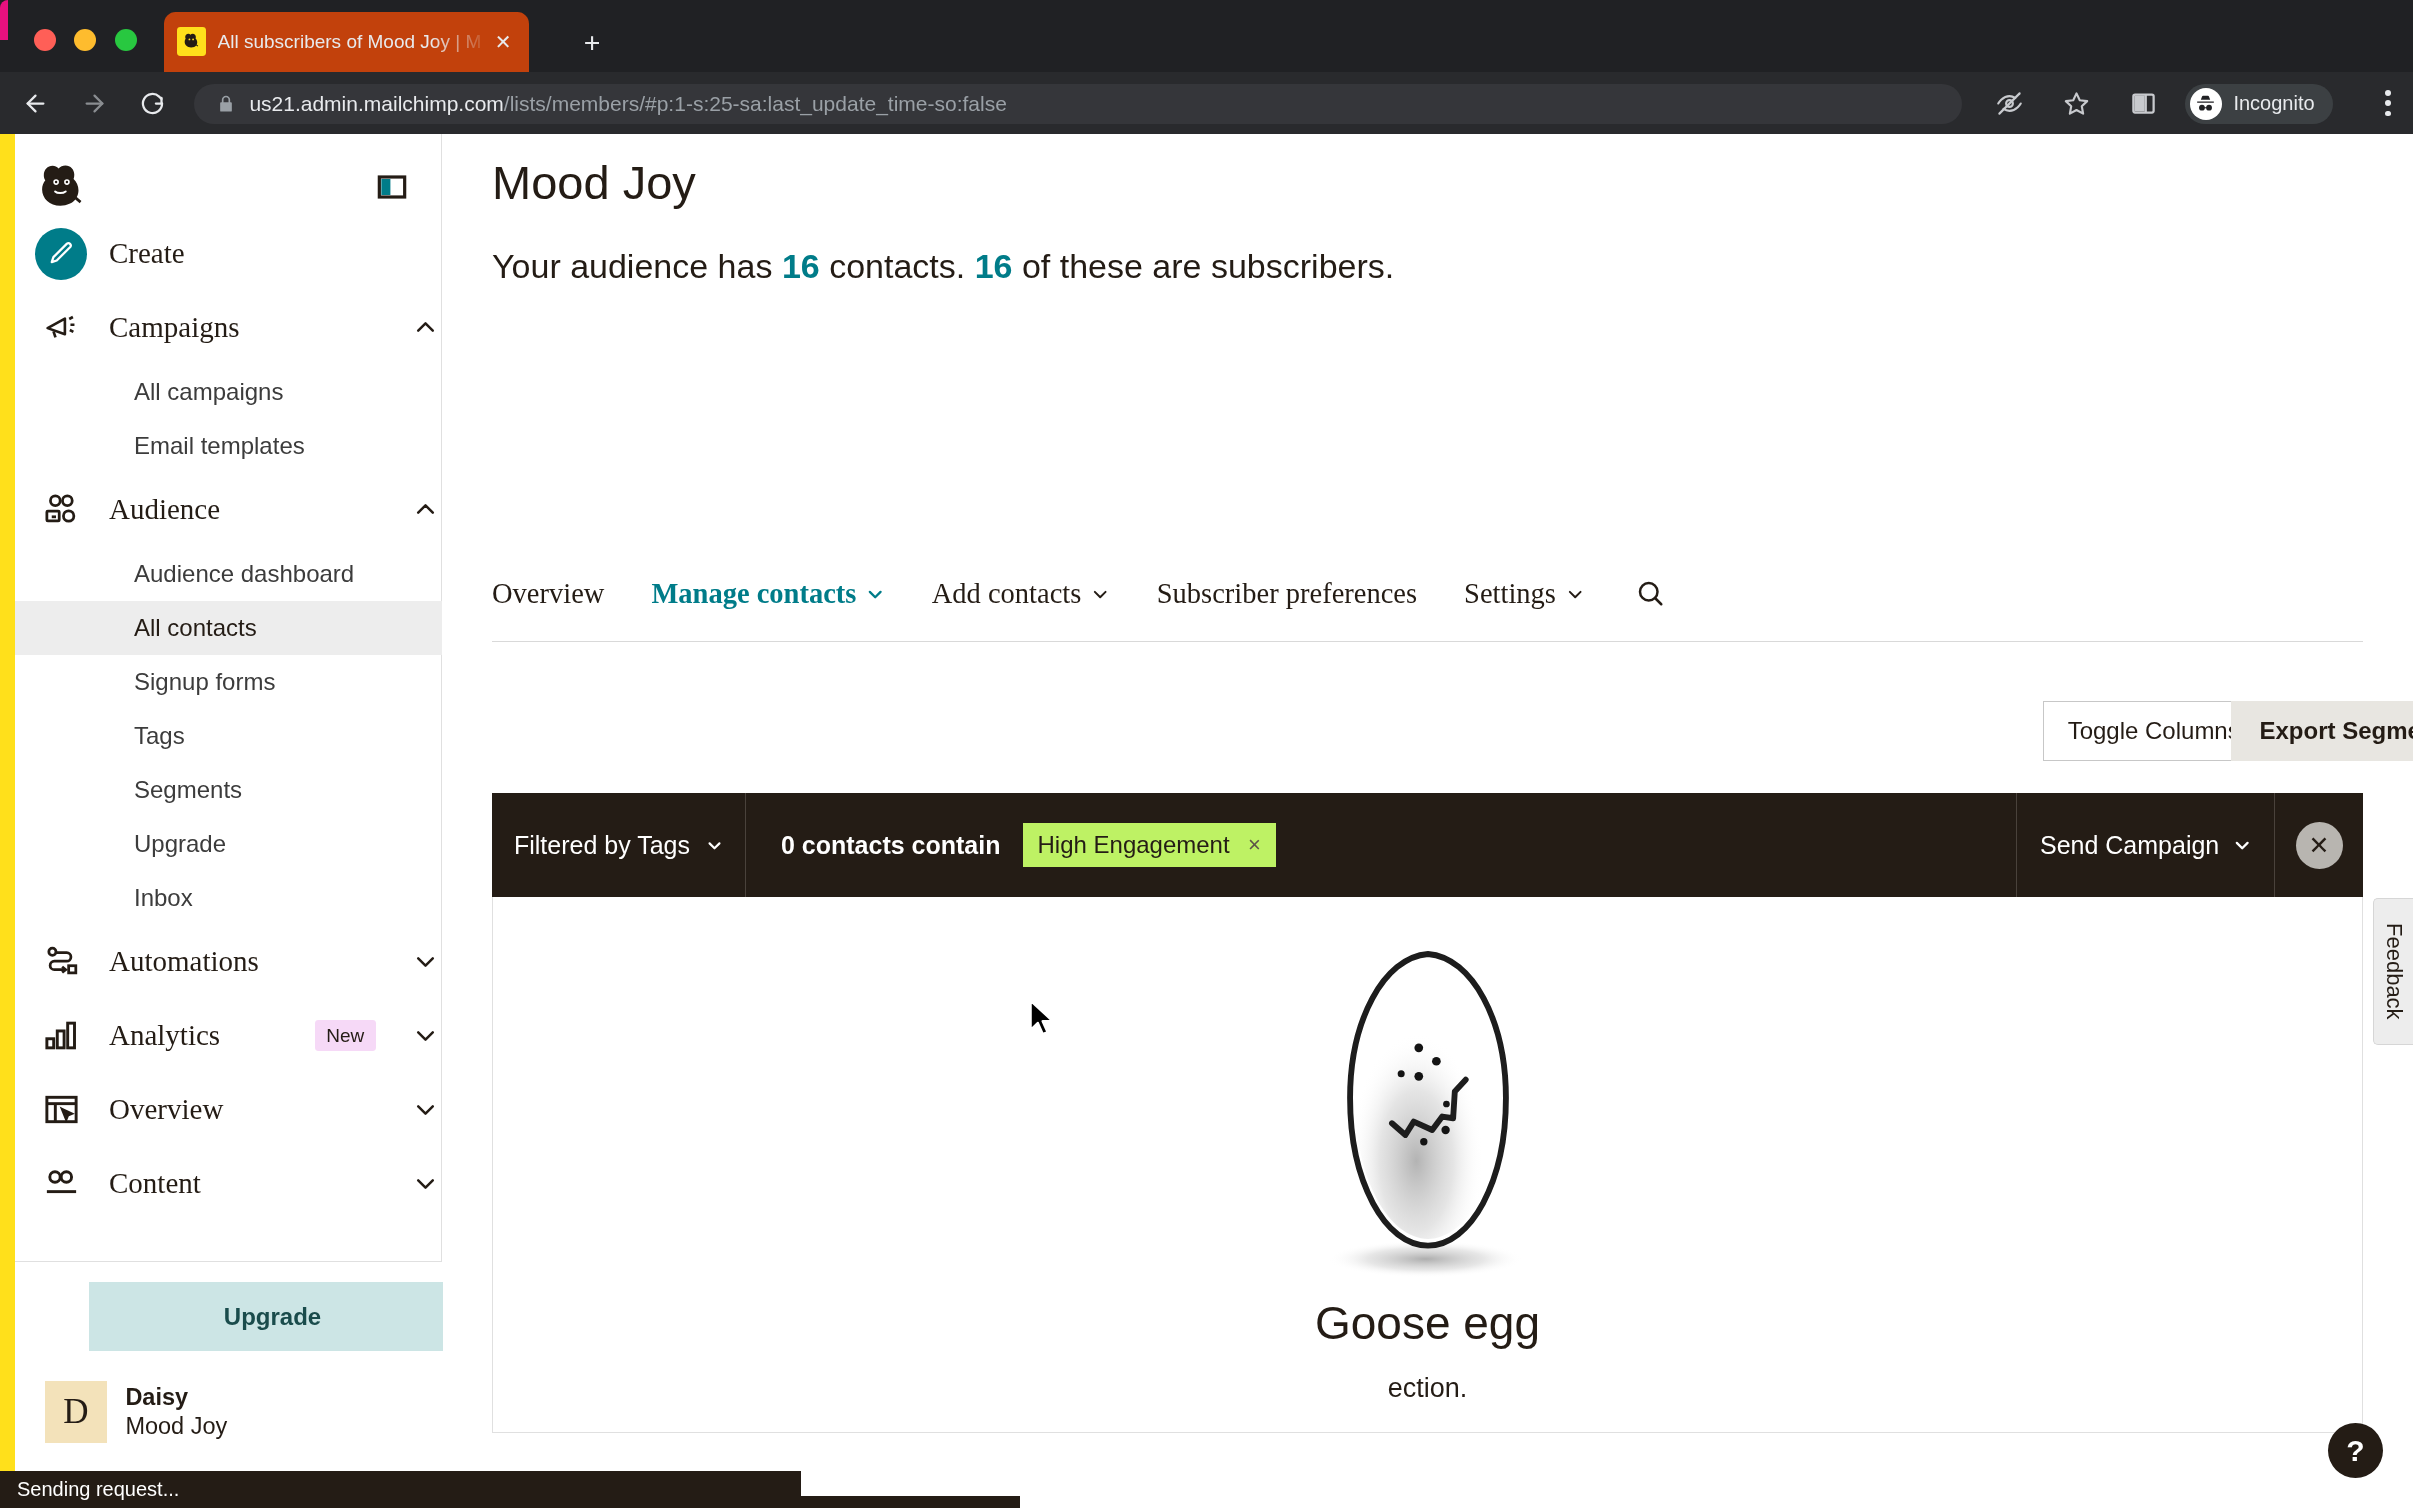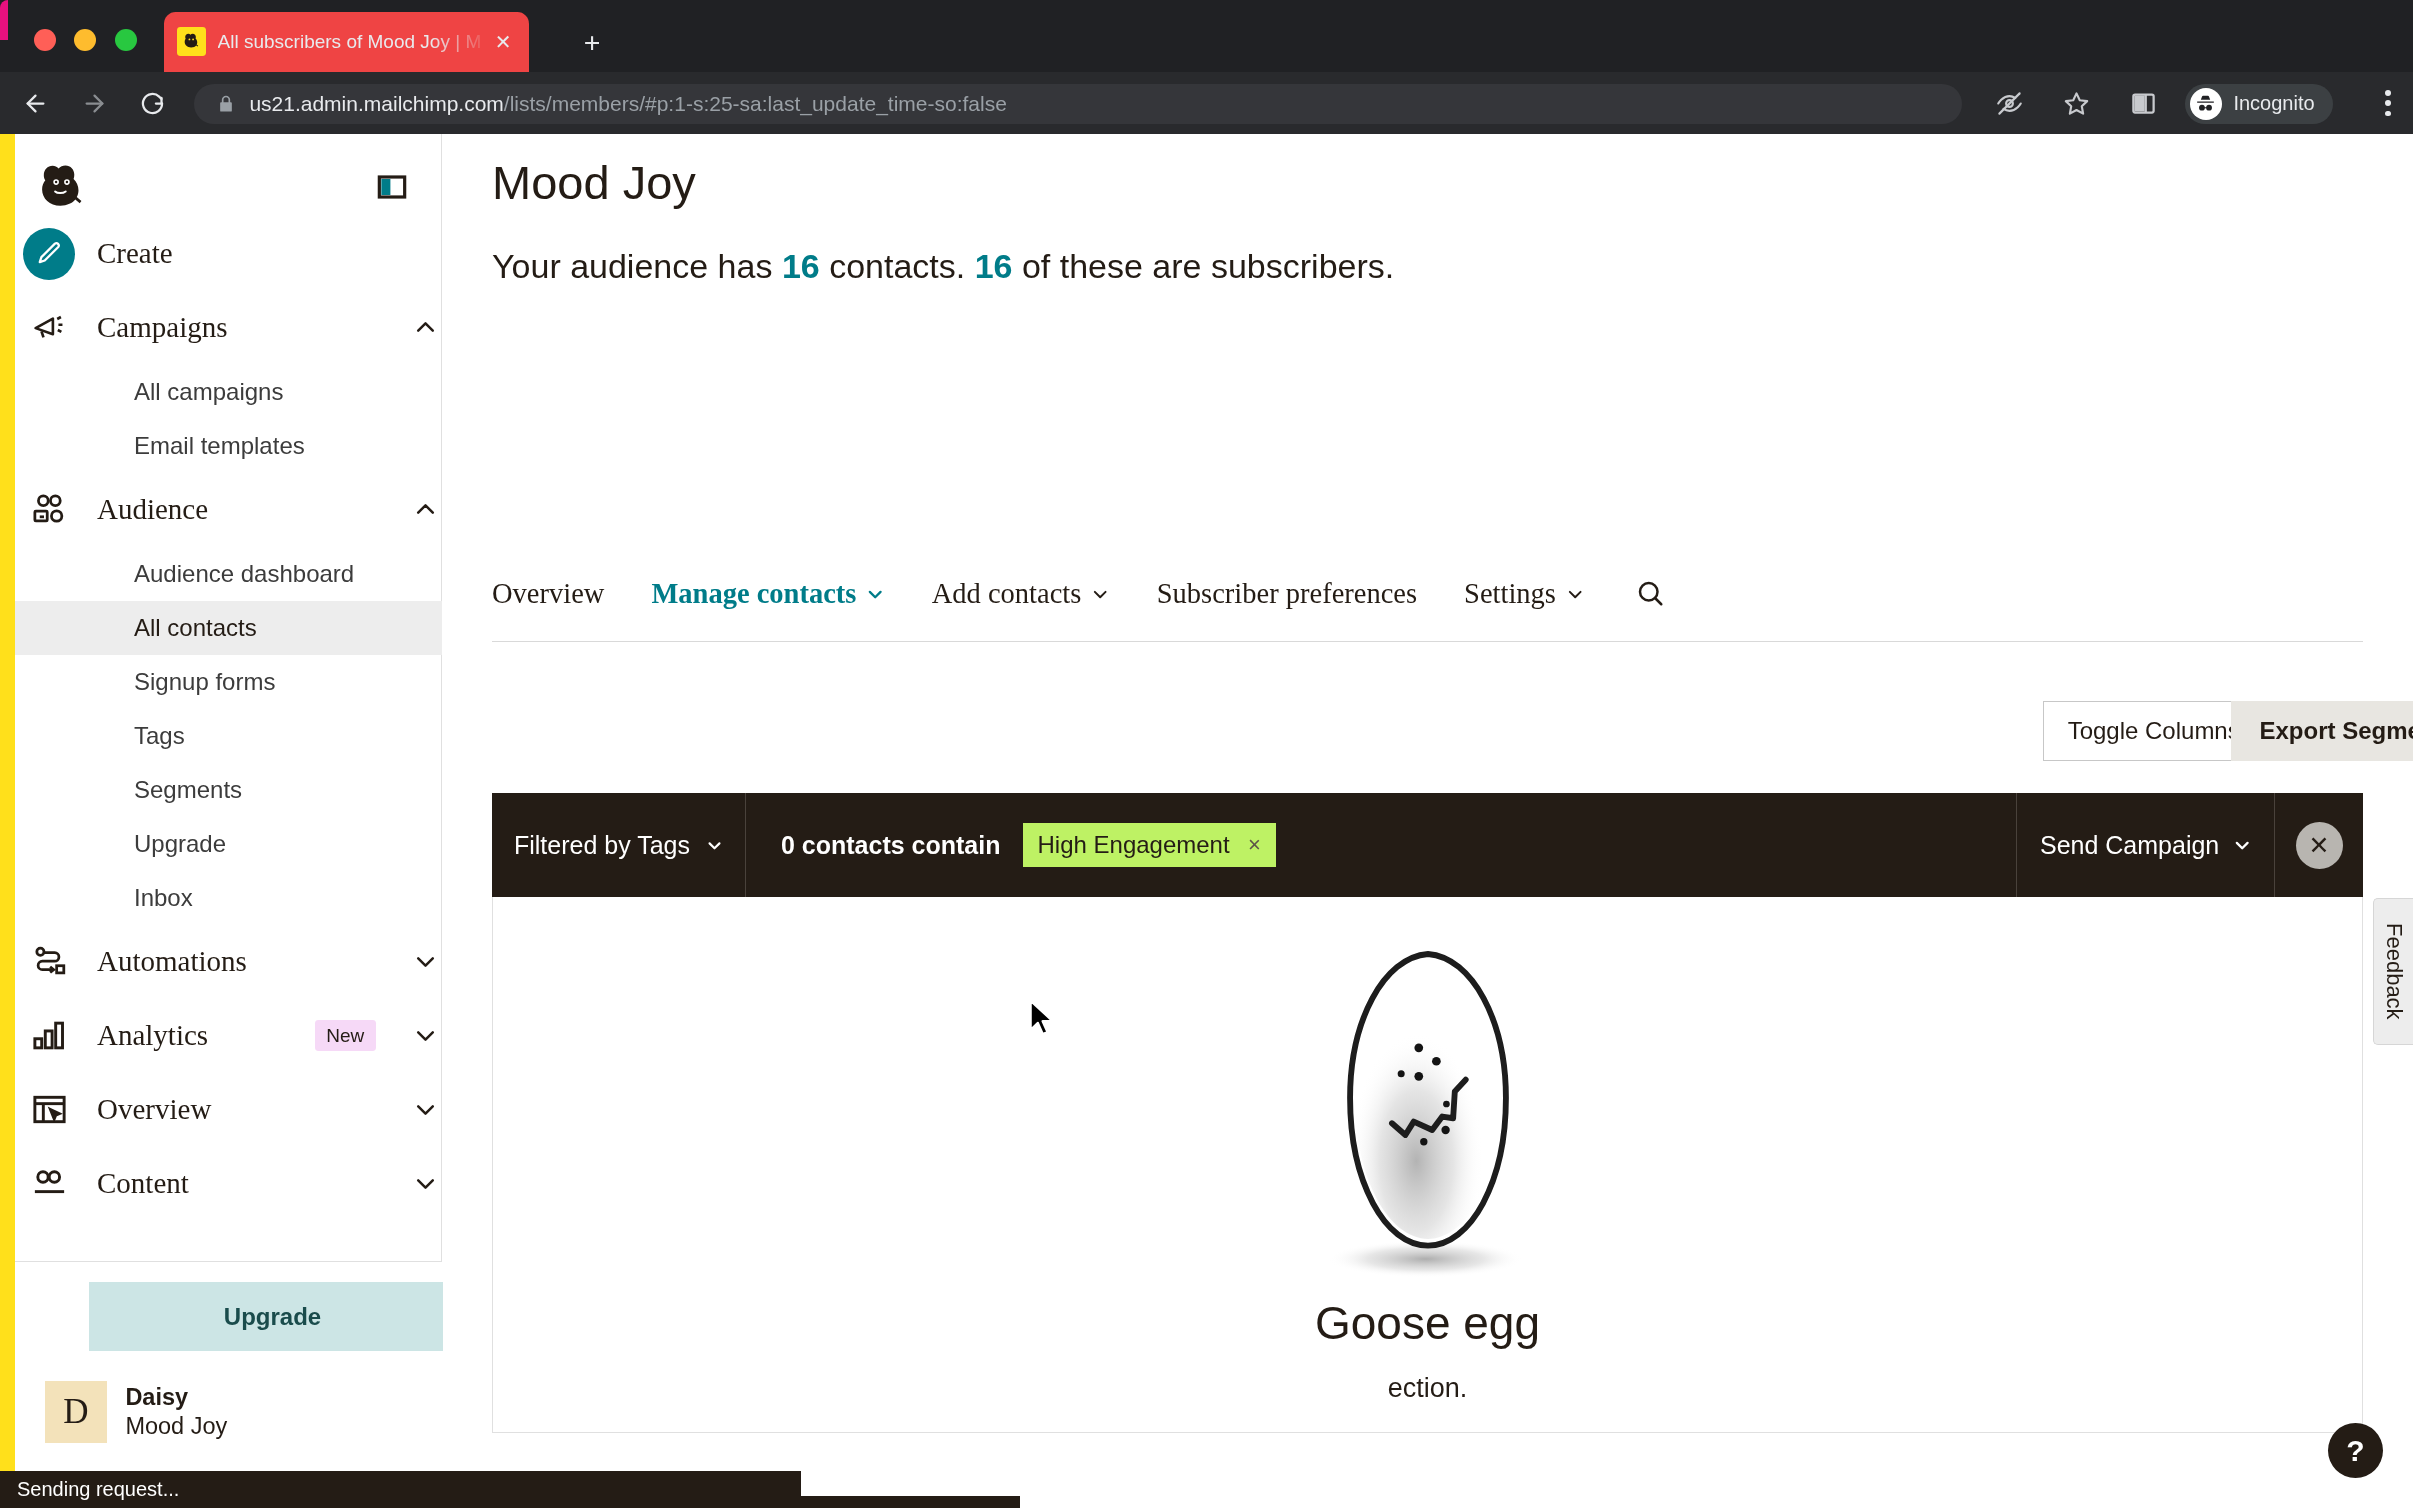--- a/index.html
+++ b/index.html
@@ -26,21 +26,21 @@
     display: flex; gap: 18.4px; align-items: center;
   }
   .tl { width: 22px; height: 22px; border-radius: 50%; }
   .tl.red { background: #ff5f57; }
   .tl.yellow { background: #febc2e; }
   .tl.green { background: #28c840; }
 
   #tab {
     position: absolute; left: 164px; top: 11.7px;
     width: 365px; height: 60px;
-    background: #ef4444; border-radius: 11.7px 11.7px 0 0;
+    background: #c2410c; border-radius: 11.7px 11.7px 0 0;
     display: flex; align-items: center; padding: 0 13.4px;
   }
   #tab-favicon {
     width: 28.5px; height: 28.5px; flex: 0 0 28.5px;
     background: #ffe01b; border-radius: 3.4px;
     display: flex; align-items: center; justify-content: center;
     margin-right: 11.7px;
   }
   #tab-title {
     flex: 1 1 auto; color: #e8eaed; font-size: 19px;
@@ -122,21 +122,21 @@
   }
   #sb-top {
     display: flex; align-items: center; justify-content: space-between;
     padding: 23.5px 34px 0 18.4px;
   }
   #mc-logo { width: 59px; height: 59px; }
   #collapse-icon { width: 32px; height: 32px; }
 
   .sb-primary {
     display: flex; align-items: center; height: 74px;
-    padding-left: 8px; gap: 22px; position: relative;
+    padding-left: 20px; gap: 22px; position: relative;
   }
   .sb-primary .sb-icon { width: 52px; flex: 0 0 52px; display: flex; align-items: center; justify-content: center; }
   .sb-primary .sb-label {
     font-family: "Liberation Serif", serif;
     font-size: 29px; color: #241c15; flex: 1 1 auto;
   }
   .sb-chevron { width: 34px; flex: 0 0 34px; display: flex; align-items: center; justify-content: center; }
   .sb-badge {
     background: #f6d9f7; color: #241c15; font-size: 19px;
     padding: 4.2px 11.7px; border-radius: 3.4px; margin-right: 10px;

